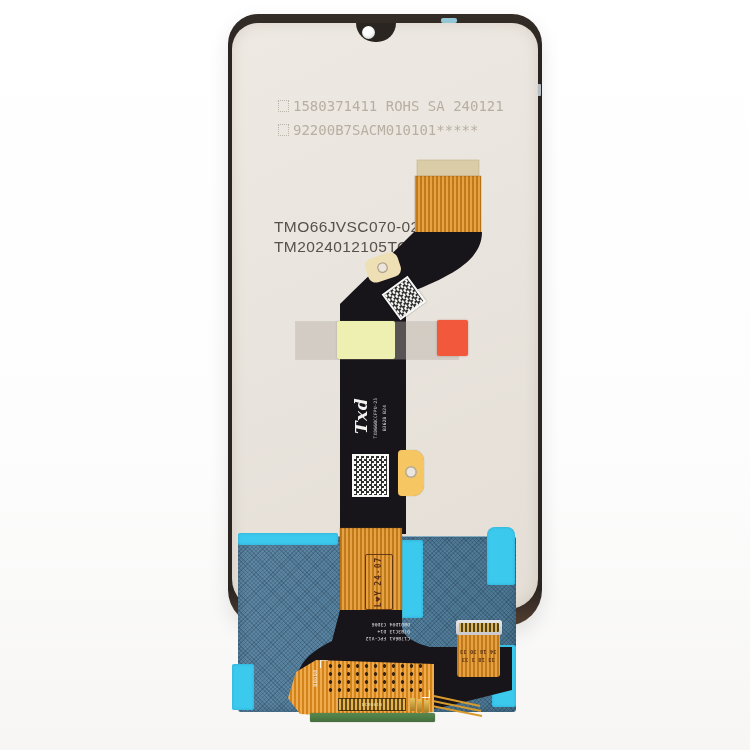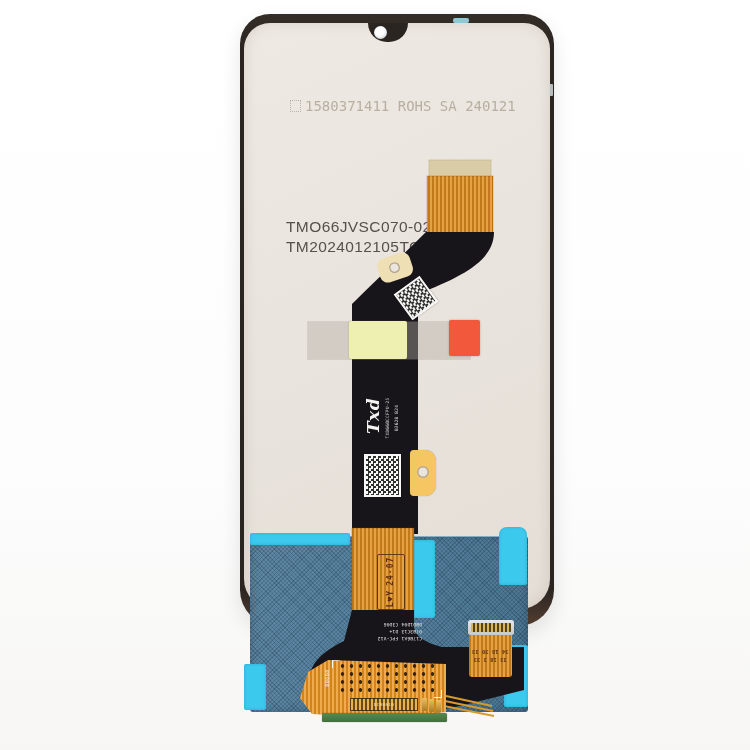--- a/index.html
+++ b/index.html
@@ -1,20 +1,20 @@
 <!DOCTYPE html>
 <html><head>
 <meta charset="utf-8">
 <style>
   html,body{margin:0;padding:0;background:#ffffff;}
   #stage{position:relative;width:750px;height:750px;background:linear-gradient(180deg,#ffffff 0%,#fdfdfd 60%,#f7f6f5 100%);overflow:hidden;font-family:"Liberation Sans",sans-serif;}
   .abs{position:absolute;}
 
   
-  #device{position:absolute;left:240px;top:14px;width:314px;height:612px;}
+  #device{position:absolute;left:228px;top:14px;width:314px;height:612px;}
   #frame{position:absolute;inset:0;border-radius:30px 30px 36px 36px;
          background:linear-gradient(180deg,#332c27 0%,#2b2521 6%,#2b2521 94%,#4d3a2e 99%);
          box-shadow:0 8px 20px rgba(0,0,0,0.10);}
   #panel-back{position:absolute;left:4px;top:9px;right:4px;bottom:17px;border-radius:26px 26px 30px 30px;
          background:linear-gradient(155deg,#eee9e2 0%,#e9e4dd 45%,#e4ded6 100%);
          box-shadow:inset 0 0 14px rgba(120,105,90,.18);}
   #notch{position:absolute;left:128px;top:9px;width:40px;height:19px;background:#2b2521;border-radius:0 0 22px 22px;}
   #camera{position:absolute;left:6px;top:3px;width:13px;height:13px;border-radius:50%;
          background:radial-gradient(circle at 45% 40%, #ffffff 0 40%, #d7dde0 70%, #9fa8ac 100%);}
 
@@ -81,20 +81,23 @@
 
     <div class="abs rim-blue" style="left:213px;top:4px;width:16px;height:5px;"></div>
     <div class="abs rim-notch" style="left:309px;top:70px;width:4px;height:12px;"></div>
 
     <div id="notch">
       <div id="camera"></div>
     </div>
 
     <div class="abs etched" style="left:50px;top:84px;">
       <span class="etch-sym"></span><span>1580371411 ROHS SA 240121</span>
+    </div>
+    <div class="abs etched" style="left:50px;top:108px;">
+      <span class="etch-sym"></span><span>92200B7SACM010101*****</span>
     </div>
 
     <div class="abs model-text" style="left:46px;top:204px;">TMO66JVSC070-02</div>
     <div class="abs model-text" style="left:46px;top:224px;">TM2024012105TOVTB</div>
 
     <div id="backlight">
       <div class="cyan" style="left:0;top:-3px;width:100px;height:12px;"></div>
       <div class="cyan" style="left:249px;top:-9px;width:28px;height:58px;border-radius:8px 8px 2px 2px;"></div>
       <div class="cyan" style="left:159px;top:4px;width:26px;height:78px;"></div>
       <div class="cyan" style="left:-6px;top:128px;width:22px;height:46px;"></div>

